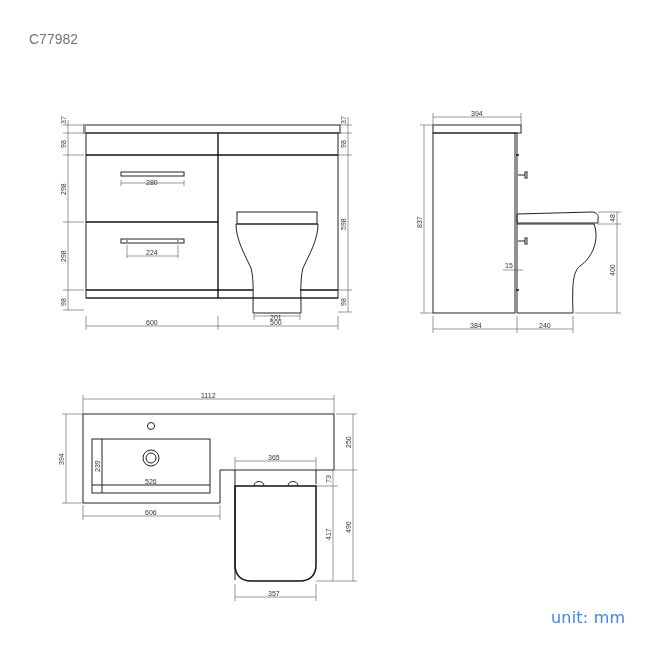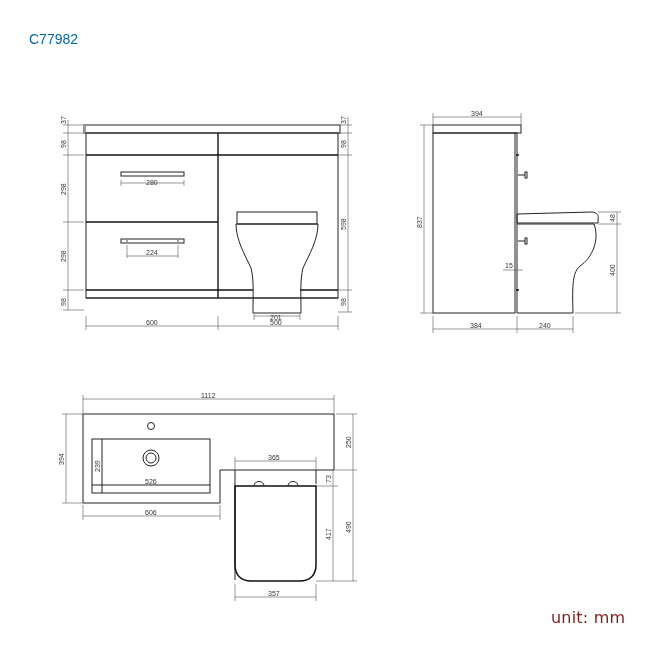--- a/index.html
+++ b/index.html
@@ -1,18 +1,18 @@
 <!DOCTYPE html>
 <html><head>
   <meta charset="utf-8">
   <style>
     html, body { margin: 0; padding: 0; background: #ffffff; }
     body { width: 650px; height: 650px; position: relative; overflow: hidden; font-family: "Liberation Sans", sans-serif; }
-    .code { position: absolute; left: 29px; top: 31px; font-size: 14px; color: #0369a1; font-family: "Liberation Sans", sans-serif; }
-    .unit { position: absolute; left: 551px; top: 608px; font-size: 16px; color: #7f1d1d; font-family: "DejaVu Sans", sans-serif; letter-spacing: 0.2px; }
+    .code { position: absolute; left: 29px; top: 31px; font-size: 14px; color: #737373; font-family: "Liberation Sans", sans-serif; }
+    .unit { position: absolute; left: 551px; top: 608px; font-size: 16px; color: #3b82f6; font-family: "DejaVu Sans", sans-serif; letter-spacing: 0.2px; }
     svg { position: absolute; left: 0; top: 0; }
     svg text { font-family: "Liberation Sans", sans-serif; font-size: 7px; fill: #333; }
     .thin { stroke: #555; stroke-width: 0.6; fill: none; }
     .mid { stroke: #222; stroke-width: 1; fill: none; }
     .thick { stroke: #111; stroke-width: 1.5; fill: none; }
   </style>
 </head>
 <body>
 
 <div class="code">C77982</div>

